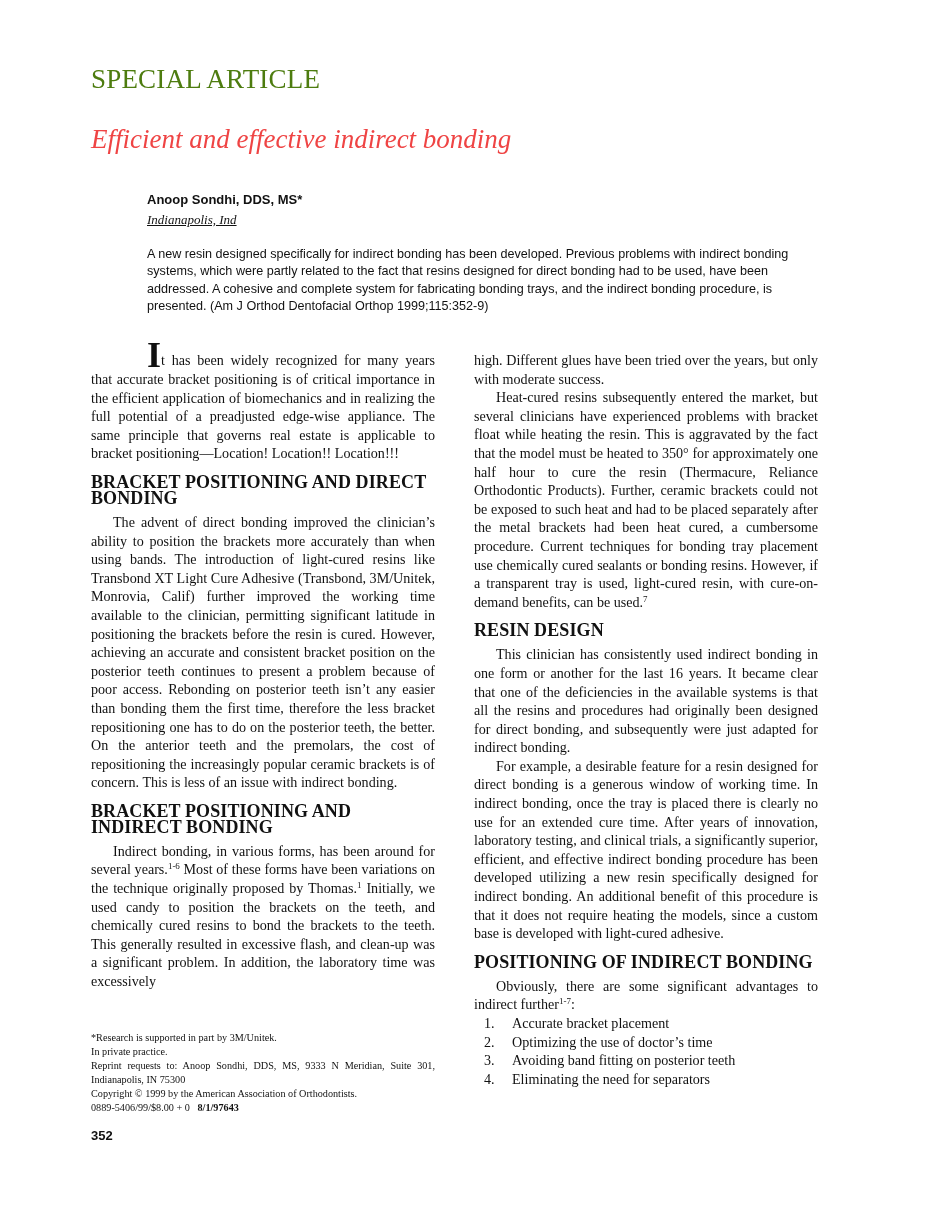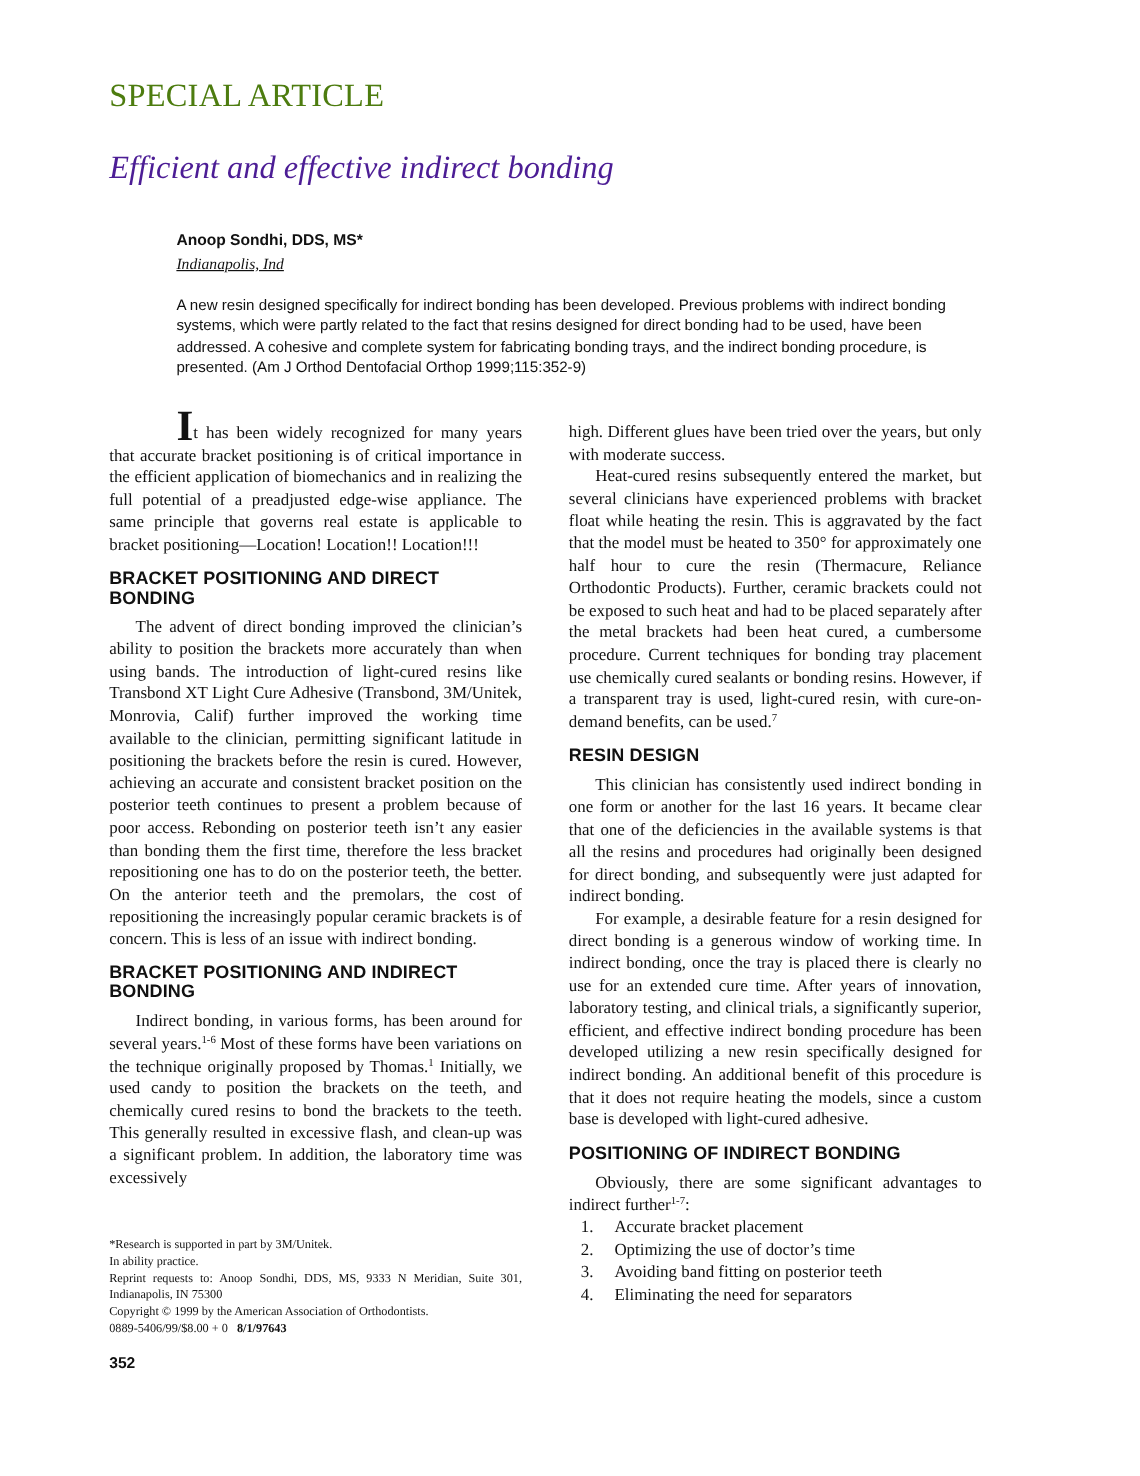--- a/index.html
+++ b/index.html
@@ -9,21 +9,21 @@
       font-family: "Liberation Serif", serif;
     }
     .section-label {
       position: absolute; left: 91px; top: 64px;
       font-family: "Liberation Serif", serif; font-size: 27px; letter-spacing: 0.2px;
       color: #4d7c0f;
     }
     .title {
       position: absolute; left: 91px; top: 124px;
       font-family: "Liberation Serif", serif; font-style: italic; font-size: 27px;
-      color: #4c1d95;
+      color: #ef4444;
     }
     .author {
       position: absolute; left: 147px; top: 192px;
       font-family: "Liberation Sans", sans-serif; font-weight: bold; font-size: 13px;
     }
     .affil {
       position: absolute; left: 147px; top: 212px;
       font-family: "Liberation Serif", serif; font-style: italic; font-size: 13px; text-decoration: underline;
     }
     .abstract {
@@ -34,21 +34,21 @@
     .col {
       position: absolute; top: 340px; width: 344px;
       font-family: "Liberation Serif", serif; font-size: 14.1px; line-height: 18.6px;
       text-align: justify; hyphens: manual;
     }
     .col.left { left: 91px; }
     .col.right { left: 474px; top: 351px; }
     .col p { margin: 0; }
     .col p.indent { text-indent: 22px; }
     .col h2 {
-      font-family: Liberation Sans, sans-serif; font-weight: bold; font-size: 15px;
+      font-family: Liberation Serif, serif; font-weight: bold; font-size: 18px;
       margin: 11px 0 7px 0; letter-spacing: 0.1px; text-align: left; line-height: 16px;
     }
     .dropcap-para { text-indent: 0; }
     .dropcap {
       font-family: "Liberation Serif", serif; font-weight: bold; font-size: 36px;
       line-height: 30px; vertical-align: -2px; margin-left: 56px;
     }
     sup { font-size: 9px; line-height: 0; vertical-align: 5px; }
     .list { margin: 0; padding: 0; list-style: none; }
     .list li { display: flex; }
@@ -110,19 +110,19 @@
       </li>
     <li>
         <span class="num">4.</span>
         <span>Eliminating the need for separators</span>
       </li>
   </ul>
 </div>
 
 <div class="footnotes">
   <div>*Research is supported in part by 3M/Unitek.</div>
-  <div>In ability practice.</div>
+  <div>In private practice.</div>
   <div>Reprint requests to: Anoop Sondhi, DDS, MS, 9333 N Meridian, Suite 301, Indianapolis, IN 75300</div>
   <div>Copyright © 1999 by the American Association of Orthodontists.</div>
   <div><span>0889-5406/99/$8.00 + 0</span>&nbsp;&nbsp;&nbsp;<b>8/1/97643</b></div>
 </div>
 
 <div class="page-number">352</div>
 
 </body></html>

